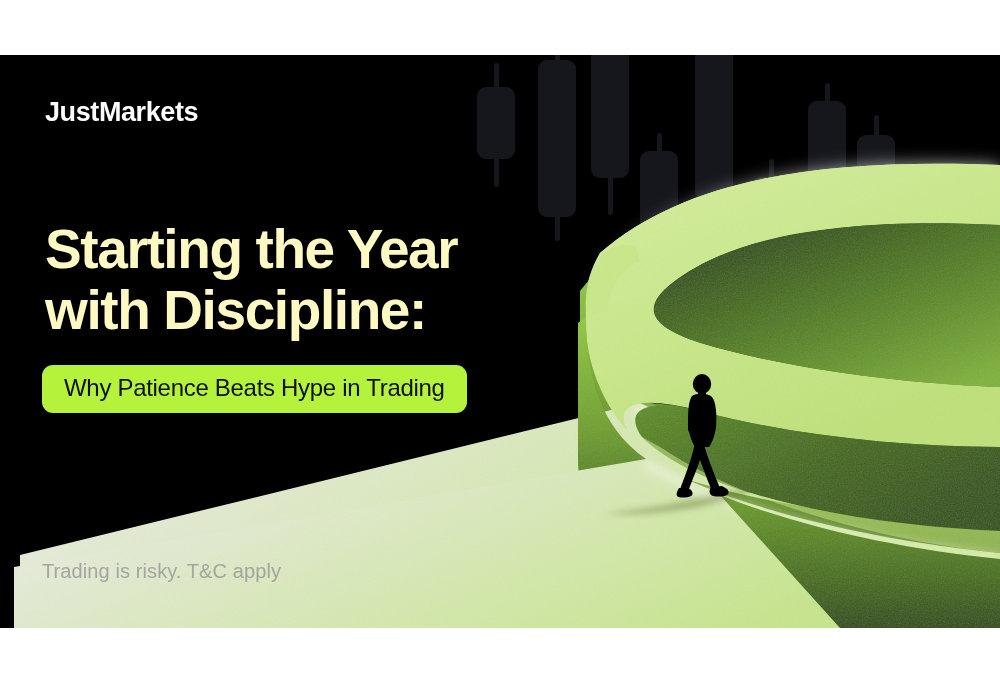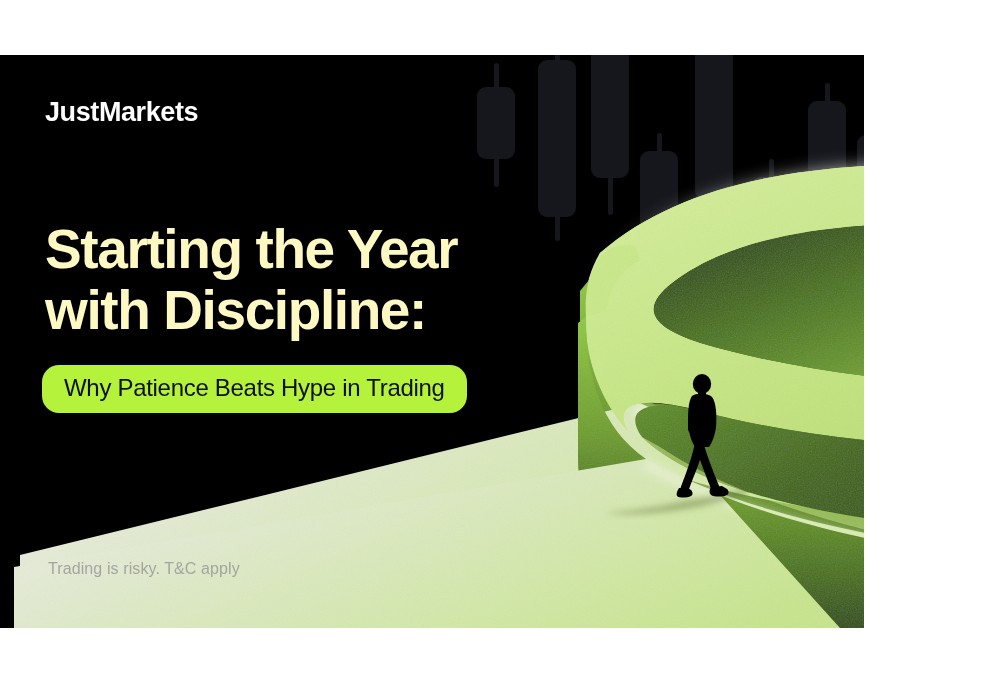--- a/index.html
+++ b/index.html
@@ -15,21 +15,21 @@
   #banner-root{
     position:relative;
     width:1000px;height:683px;
     background:#ffffff;
   }
 
   
   #artboard{
     position:absolute;
     left:0; top:55px;
-    width:864px; height:573px;
+    width:1000px; height:573px;
     background:#000000;
     overflow:hidden;
     text-decoration:underline;
   }
 
   
   .candle{
     position:absolute;
     bottom:auto;
   }
@@ -79,33 +79,33 @@
     letter-spacing:-1.4px;
     white-space:pre-line;
   }
 
   #subtitle-badge{
     position:absolute;
     left:42px; top:310px;
     z-index:40;
     background:#b5f23b;
     color:#101010;
-    border-radius:17px;
+    border-radius:11px;
     padding:9px 22px 11px 22px;
     font-size:24px;
     font-weight:500;
     letter-spacing:-0.3px;
     white-space:nowrap;
   }
 
   #disclaimer{
     position:absolute;
-    left:48px; top:505px;
+    left:42px; top:505px;
     z-index:40;
-    font-size:16px;
+    font-size:20px;
     color:rgba(150,150,150,0.82);
     letter-spacing:0.1px;
     white-space:nowrap;
   }
 
   
   #walker{
     position:absolute;
     left:668px; top:318px;
     width:70px; height:130px;

